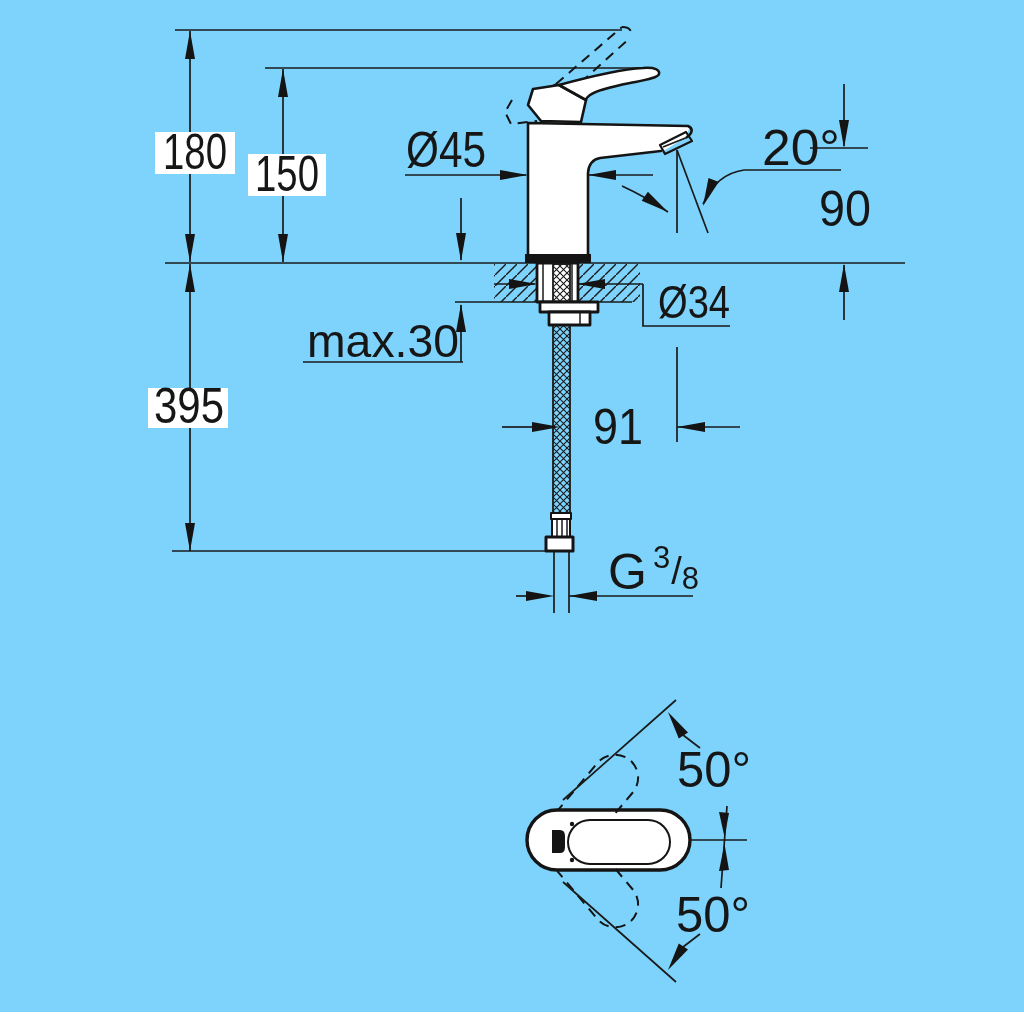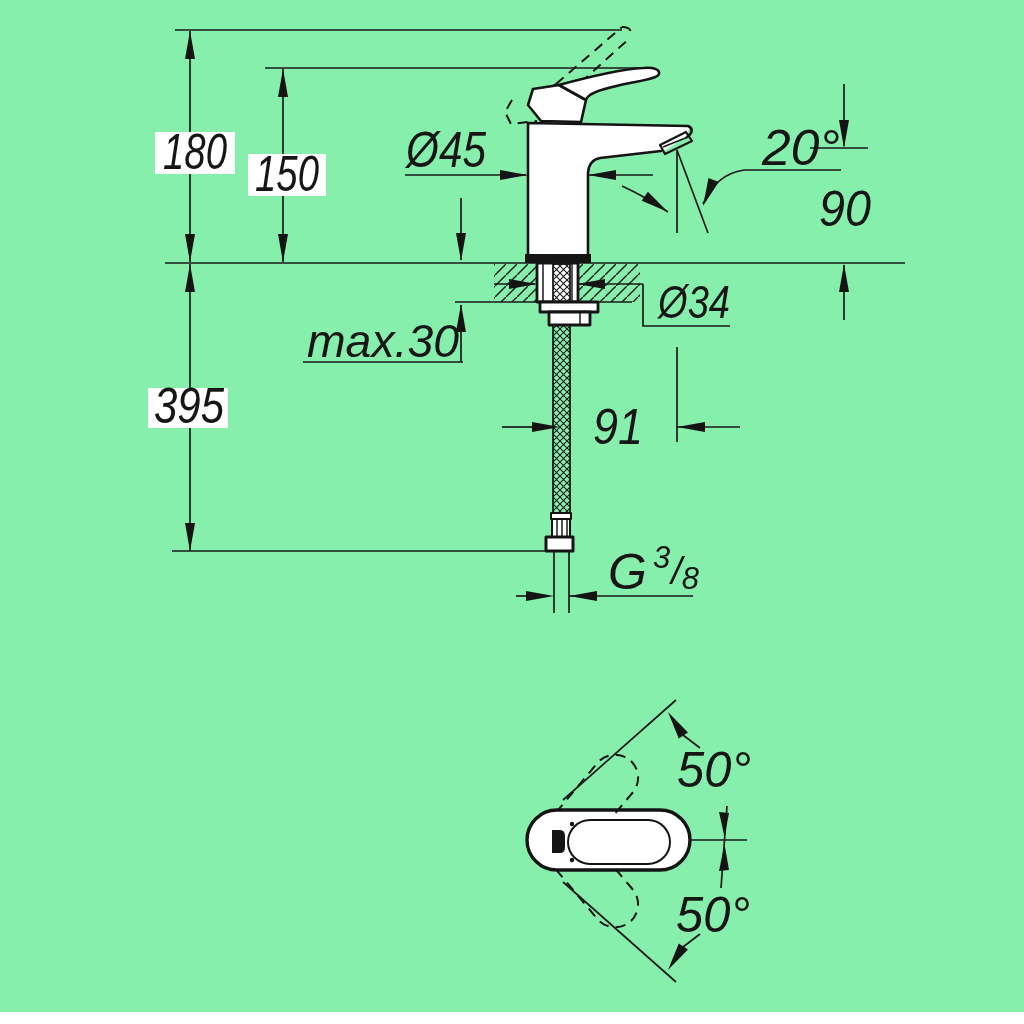--- a/index.html
+++ b/index.html
@@ -1,16 +1,16 @@
 <!DOCTYPE html>
 <html><head>
 <meta charset="utf-8">
 <style>
   html,body{margin:0;padding:0;background:#ffffff;}
-  .stage{width:1024px;height:1012px;position:relative;background:#86efac;font-style:italic;}
+  .stage{width:1024px;height:1012px;position:relative;background:#7dd3fc;}
   svg{display:block}
   .ln{stroke:#1a1a1a;stroke-width:1.7;fill:none;stroke-linecap:butt}
   .thin{stroke-width:1.5}
   .obj{stroke:#141414;stroke-width:2.6;fill:none;stroke-linejoin:round;stroke-linecap:round}
   .objw{stroke:#141414;stroke-width:2.6;fill:#ffffff;stroke-linejoin:round}
   .thick{stroke-width:3.4}
   .dash{stroke:#141414;stroke-width:2;fill:none;stroke-dasharray:10 7;stroke-linejoin:round}
   .arr{fill:#141414;stroke:none}
   .solid{fill:#141414;stroke:none}
   .mask{fill:#ffffff;stroke:none}

